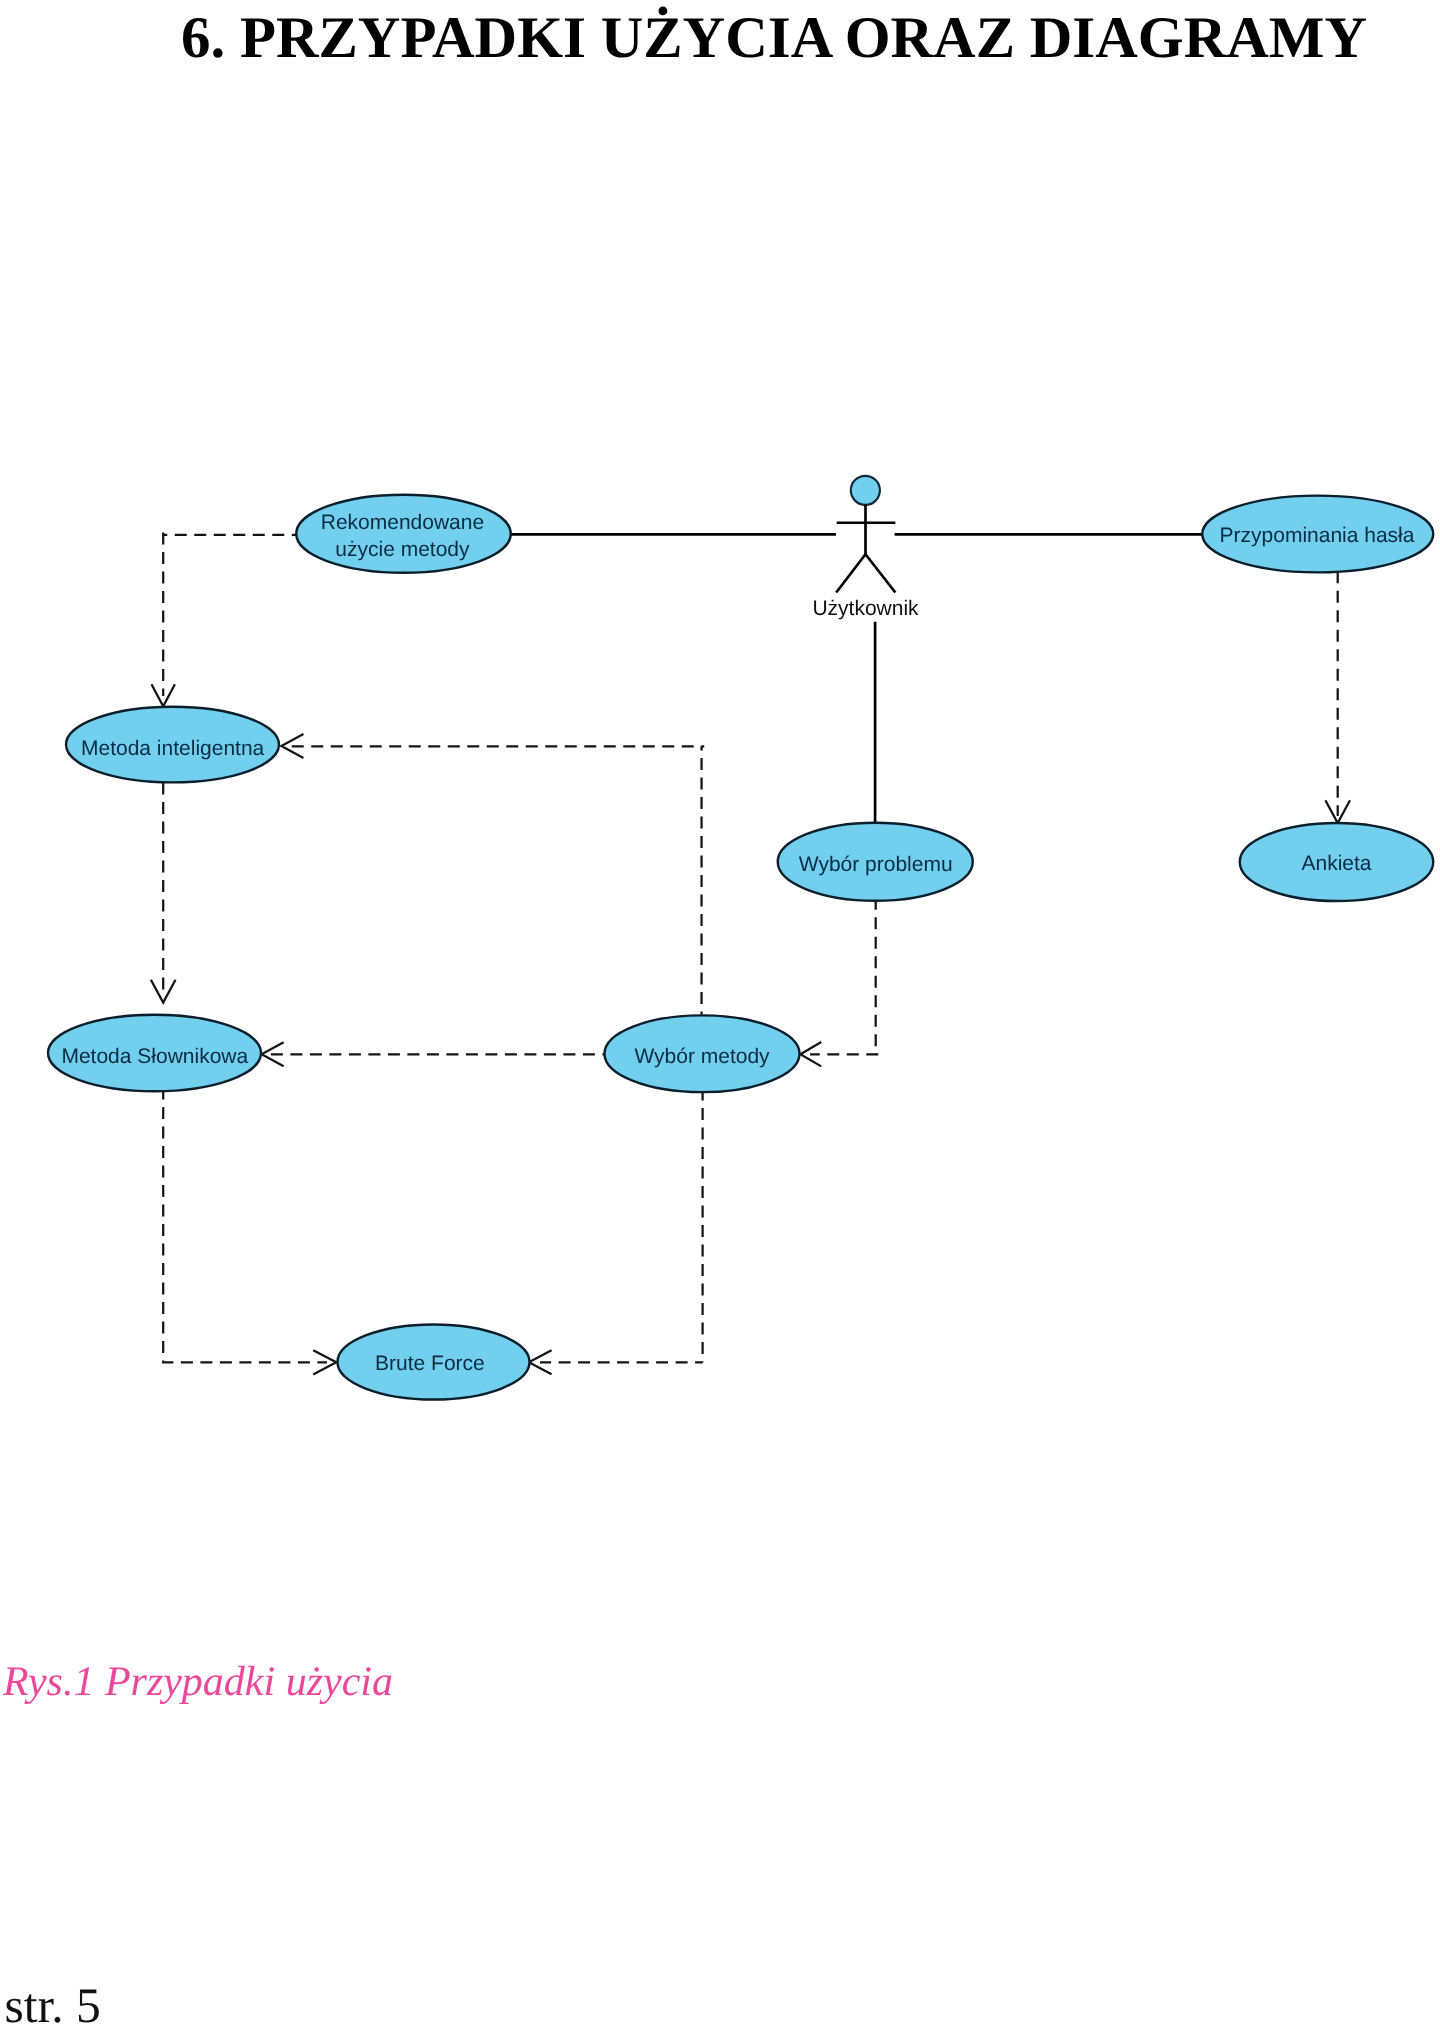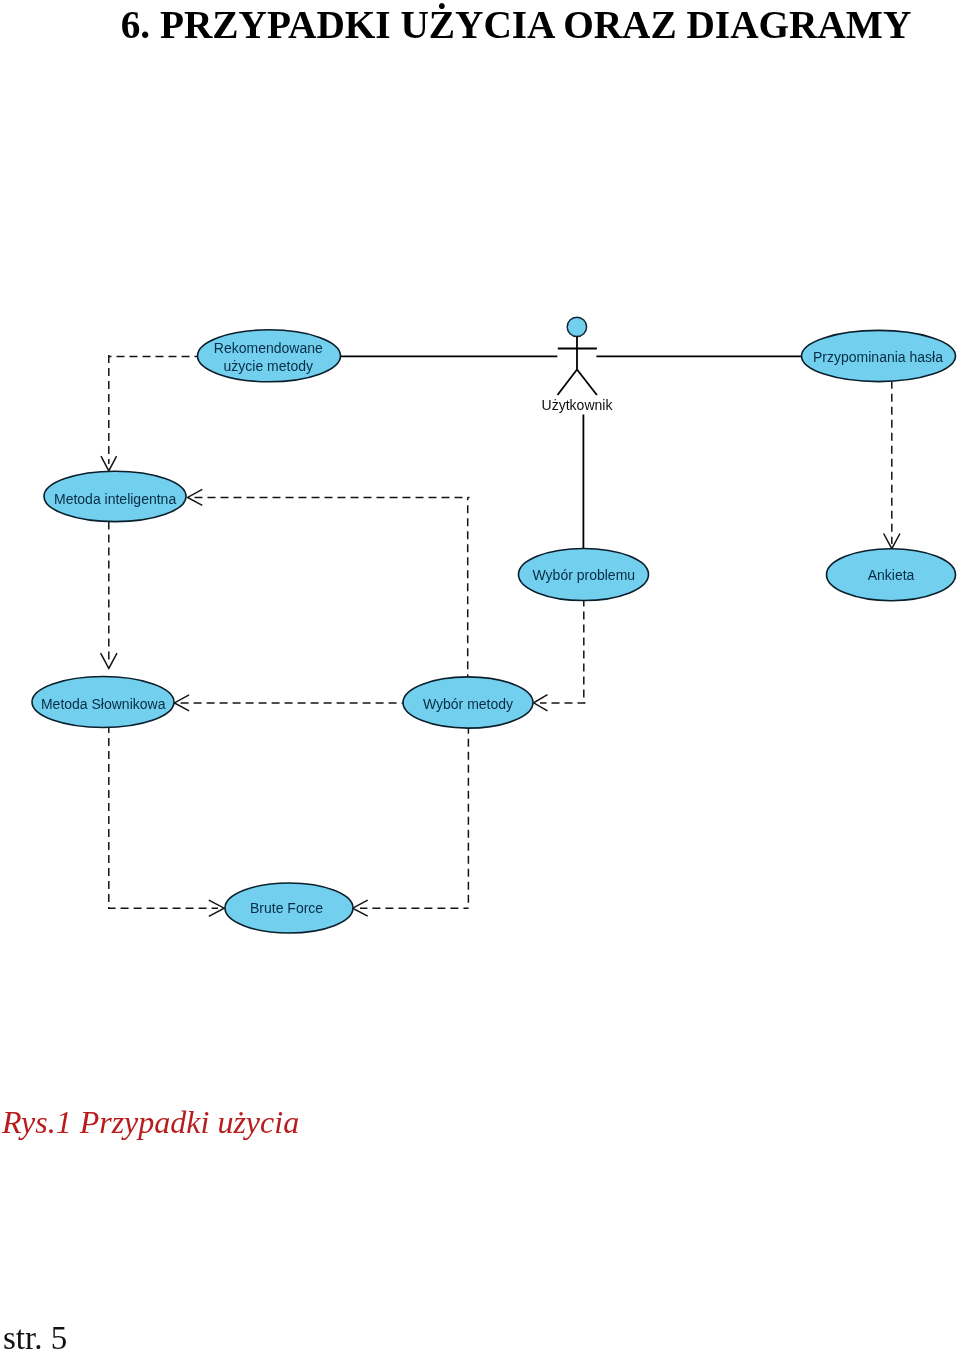--- a/index.html
+++ b/index.html
@@ -5,21 +5,21 @@
 <style>
   html,body{margin:0;padding:0;background:#ffffff;}
   body{width:960px;height:1352px;position:relative;overflow:hidden;
        font-family:"Liberation Serif",serif;color:#000;-webkit-font-smoothing:antialiased;}
   .page{position:absolute;left:0;top:0;width:864px;height:1352px;background:#fff;will-change:transform;}
   .title{position:absolute;left:116px;top:0px;width:800px;text-align:center;
          font-family:"Liberation Serif",serif;font-weight:bold;font-size:39.3px;
          line-height:50px;color:#000;letter-spacing:0px;}
   .title .l2{display:block;padding-left:46px;}
   .caption{position:absolute;left:2px;top:1109px;font-family:"Liberation Serif",serif;
-           font-style:italic;font-size:32px;line-height:26px;color:#b91c1c;white-space:nowrap;}
+           font-style:italic;font-size:28px;line-height:26px;color:#ec4899;white-space:nowrap;}
   .pagenum{position:absolute;left:3px;top:1321px;font-family:"Liberation Serif",serif;
            font-size:33px;line-height:34px;color:#111;white-space:nowrap;}
   svg.diagram{position:absolute;left:0px;top:0px;}
   .uc-label{font-family:"Liberation Sans",sans-serif;font-size:14px;fill:#072d45;}
   .actor-label{font-family:"Liberation Sans",sans-serif;font-size:14px;fill:#111111;}
 </style>
 </head>
 <body>
 
 <div class="page">

